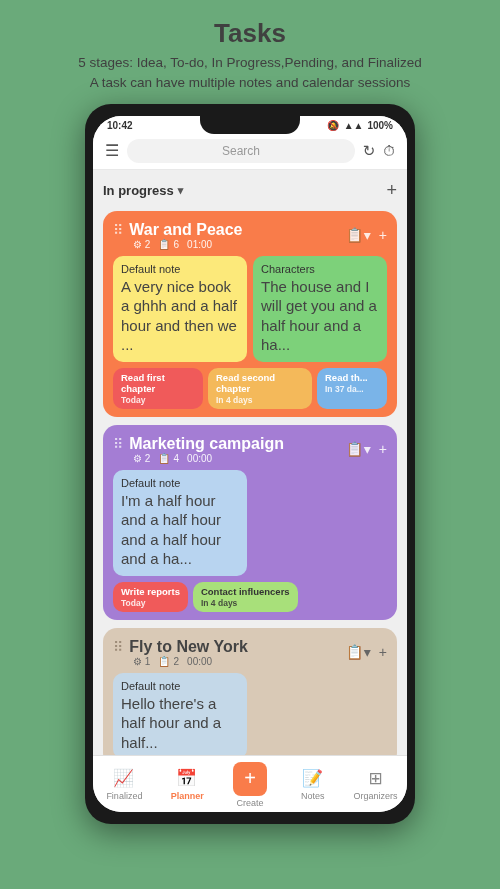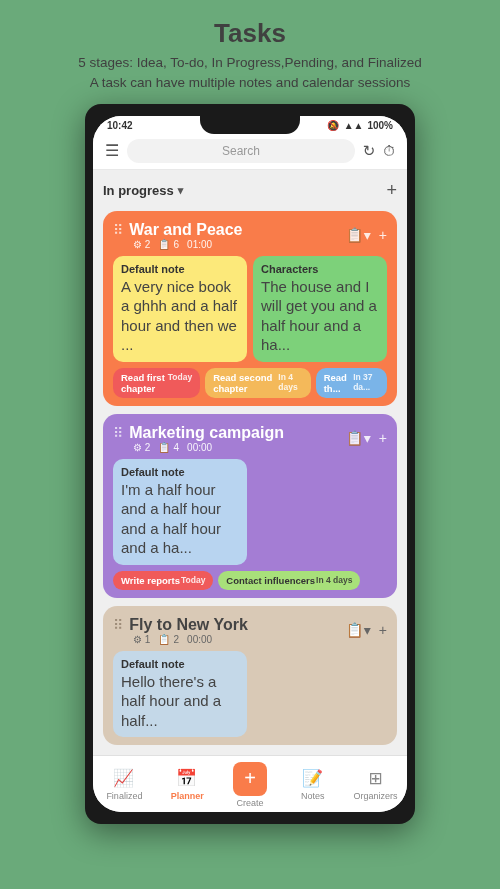--- a/index.html
+++ b/index.html
@@ -26,21 +26,21 @@
     .page-subtitle {
       font-size: 13.5px;
       line-height: 1.5;
       margin-top: 4px;
     }
 
     .phone-frame {
       width: 330px;
       height: 720px;
       background: #1a1a1a;
-      border-radius: 16px;
+      border-radius: 26px;
       padding: 12px 8px;
       display: flex;
       flex-direction: column;
       box-shadow: 0 8px 32px rgba(0,0,0,0.45);
       position: relative;
     }
 
     .phone-notch {
       width: 100px;
       height: 18px;
@@ -189,36 +189,36 @@
       padding: 7px 8px;
       display: flex;
       flex-direction: column;
       gap: 2px;
     }
     .note-card.yellow { background: #fce97a; }
     .note-card.green { background: #7dd17a; }
     .note-card.lt-blue { background: #b8d4f0; }
     .note-card.blue-gray { background: #c4d8e8; }
     .note-card.lt-purple { background: #c8b0e0; }
-    .note-title { font-size: 11px; font-weight: 700; color: #333; }
+    .note-title { font-size: 11px; font-weight: 400; color: #333; }
     .note-body { font-size: 15px; color: #444; line-height: 1.3; }
 
     
     .sessions-row {
       display: flex;
       gap: 5px;
       overflow: hidden;
     }
     .session-chip {
       border-radius: 10px;
       padding: 4px 8px;
       font-size: 9.5px;
       font-weight: 600;
       display: flex;
-      flex-direction: row;
+      flex-direction: column;
       gap: 1px;
       min-width: 70px;
     }
     .session-chip.red { background: #f05a5a; color: #fff; }
     .session-chip.orange-light { background: #f4b95a; color: #fff; }
     .session-chip.blue { background: #7ab4e8; color: #fff; }
     .session-chip.lt-green { background: #a8e07a; color: #333; }
     .session-date { font-size: 8.5px; opacity: 0.85; }
 
     

